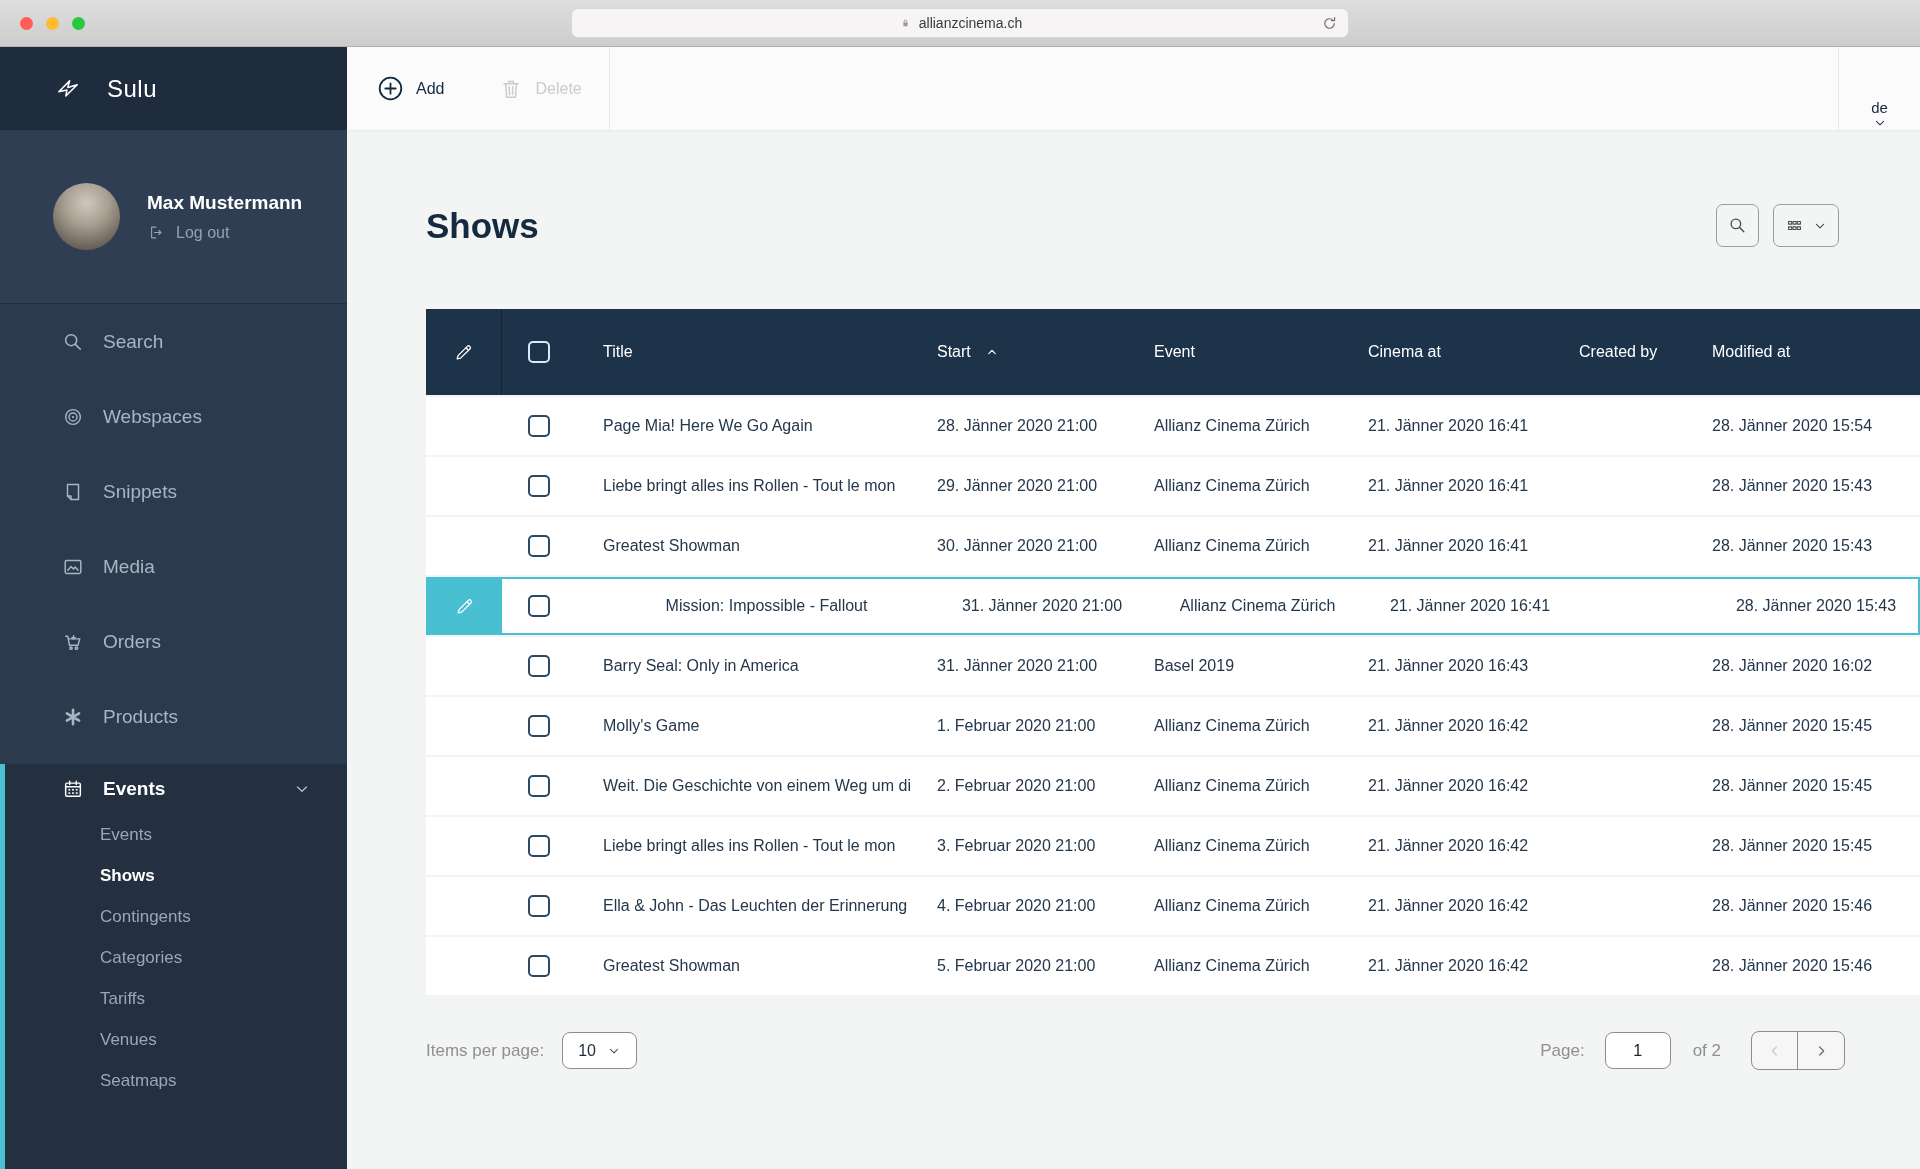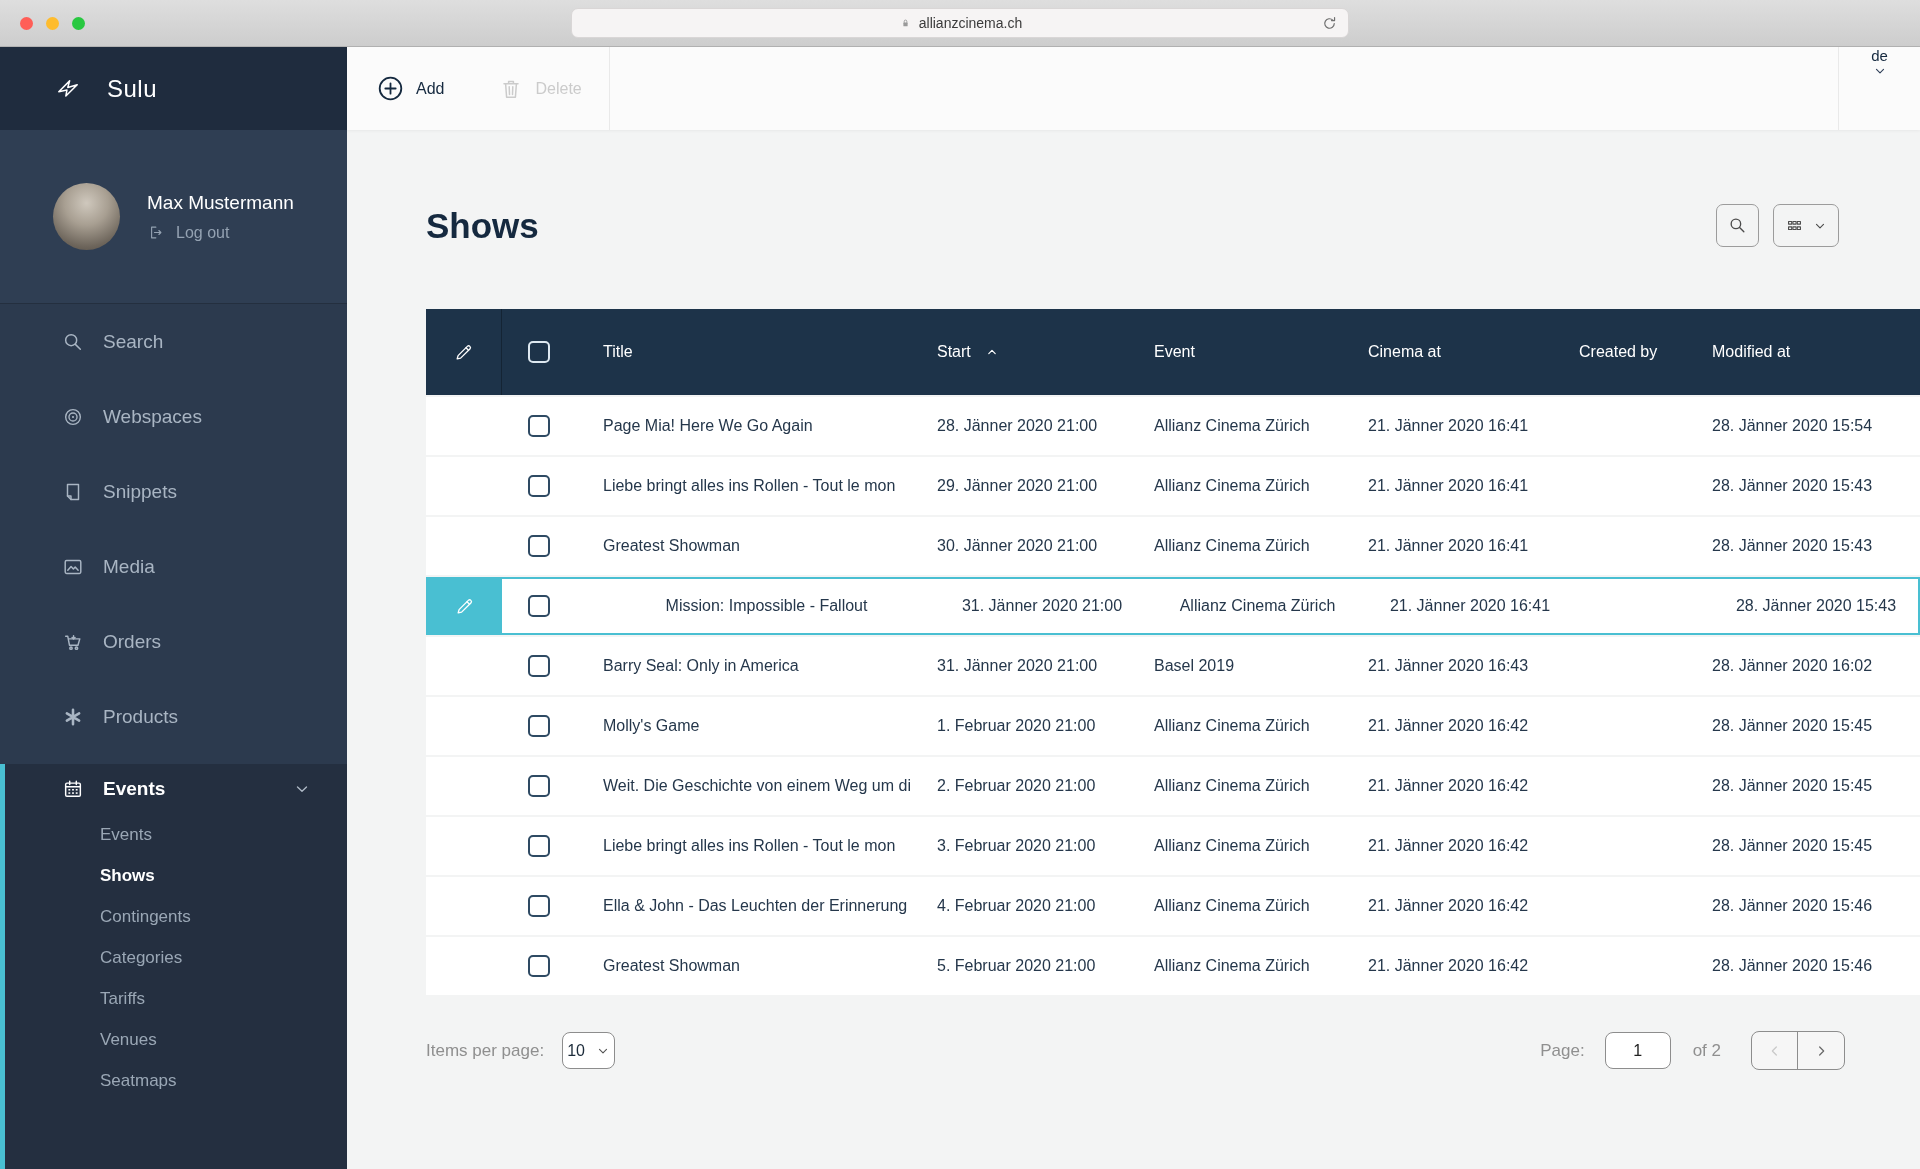--- a/index.html
+++ b/index.html
@@ -20,40 +20,40 @@
   
   .app{ display:flex; height:1122px; }
 
   
   .sidebar{ width:347px; flex-shrink:0; background:#2c3a4e; color:#a9b5c3; display:flex; flex-direction:column; overflow:hidden; }
   .logo{ height:83px; flex-shrink:0; background:#1f2c3e; display:flex; align-items:center; padding-left:55px; gap:26px; color:#fff; }
   .logo-text{ font-size:24px; letter-spacing:.5px; }
   .user{ height:173px; flex-shrink:0; background:#2f3e53; display:flex; align-items:center; padding-left:53px; gap:27px; }
   .avatar{ width:67px; height:67px; border-radius:50%; flex-shrink:0;
            background:radial-gradient(circle at 50% 30%, #cfc8bd 0%, #a89f92 38%, #6e665c 75%, #4c463f 100%); }
-  .user-name{ color:#fff; font-size:19px; margin-bottom:10px; }
+  .user-name{ color:#fff; font-size:19px; margin-bottom:10px;font-weight:bold; }
   .logout{ display:flex; align-items:center; gap:12px; color:#94a2b2; font-size:16px; cursor:pointer; }
   .nav{ padding-bottom:10px; border-top:1px solid rgba(0,0,0,.18); }
   .nav-item{ height:75px; display:flex; align-items:center; padding-left:61px; gap:18px; font-size:19px; cursor:pointer; }
   .nav-item .nav-ic{ width:24px; display:flex; justify-content:center; }
   .events-sec{ flex:1; background:#242f40; border-left:5px solid var(--accent); overflow:hidden; }
   .events-head{ height:50px; display:flex; align-items:center; padding-left:56px; gap:18px; color:#fff; font-size:19px; font-weight:bold; cursor:pointer; position:relative; }
   .events-head .chev{ position:absolute; right:36px; color:#aeb9c6; display:flex; }
   .sub-item{ height:41px; display:flex; align-items:center; padding-left:95px; font-size:17px; color:#9aa7b5; cursor:pointer; }
   .sub-item.active{ color:#fff; font-weight:bold; }
 
   
   .main{ flex:1; display:flex; flex-direction:column; min-width:0; }
   .toolbar{ height:83px; flex-shrink:0; background:#fbfbfb; display:flex; align-items:center; position:relative; box-shadow:0 1px 3px rgba(0,0,0,.05); }
   .tb-left{ width:263px; height:100%; border-right:1px solid #e9e9e9; display:flex; align-items:center; padding-left:30px; }
   .tb-btn{ display:flex; align-items:center; gap:12px; font-size:16px; color:var(--navy); cursor:pointer; background:none; border:none; font-family:inherit; }
   .tb-btn.disabled{ color:#cbcbcb; cursor:default; }
   .tb-btn.delete{ margin-left:55px; }
   .tb-right{ position:absolute; right:0; top:0; height:100%; width:82px; border-left:1px solid #e9e9e9;
-             display:flex; flex-direction:column; align-items:center; justify-content:flex-start; gap:0; color:var(--navy); cursor:pointer; }
+             display:flex; flex-direction:column; align-items:center; justify-content:flex-end; gap:0; color:var(--navy); cursor:pointer; }
   .tb-right .loc{ font-size:15px; }
   .tb-right .chev{ color:#31415a; display:flex; }
 
   .content{ flex:1; padding-left:79px; overflow:hidden; }
   .page-head{ margin-top:74px; margin-right:81px; display:flex; align-items:center; justify-content:space-between; }
   .page-title{ font-size:35px; font-weight:bold; color:var(--navy); }
   .head-actions{ display:flex; gap:14px; }
   .icon-btn{ height:43px; border:1px solid #9c9c9c; border-radius:7px; background:transparent; color:#4c4c4c;
              display:flex; align-items:center; justify-content:center; gap:9px; cursor:pointer; }
   .icon-btn.search{ width:43px; }
@@ -71,21 +71,21 @@
   .c-title{ padding-left:28px; } .c-start,.c-event,.c-created,.c-createdby,.c-modified{ padding-left:7px; }
   .cb{ width:22px; height:22px; border:2px solid #2e4a63; border-radius:5px; background:#fff; cursor:pointer; }
   .trow.head .cb{ border-color:#dde8f0; background:transparent; }
   .sort{ display:inline-flex; margin-left:10px; vertical-align:-2px; }
   .c-edit{ height:100%; display:flex; align-items:center; justify-content:center; }
   .trow.body.selected .c-edit{ background:var(--accent); color:#fff; cursor:pointer; }
   .head-label{ cursor:pointer; }
 
   
   .pager{ margin-top:36px; margin-right:75px; display:flex; align-items:center; color:#8f8f8f; font-size:17px; }
-  .ipp-select{ margin-left:18px; width:53px; height:37px; border:1px solid #8d8d8d; border-radius:8px; background:#fff;
+  .ipp-select{ margin-left:18px; width:75px; height:37px; border:1px solid #8d8d8d; border-radius:8px; background:#fff;
                display:flex; align-items:center; justify-content:center; gap:11px; color:#1c2b3a; font-size:16px; cursor:pointer; }
   .ipp-select .chev{ color:#555; display:flex; }
   .pager .spacer{ flex:1; }
   .page-input{ width:66px; height:37px; margin:0 22px 0 20px; border:1px solid #8d8d8d; border-radius:8px; background:#fff;
                text-align:center; font-size:16px; color:#222; font-family:inherit; }
   .pg-group{ display:flex; margin-left:30px; border:1px solid #8d8d8d; border-radius:8px; overflow:hidden; background:#f6f6f6; }
   .pg-btn{ width:46px; height:37px; display:flex; align-items:center; justify-content:center; background:none; border:none; cursor:pointer; }
   .pg-btn.prev{ border-right:1px solid #8d8d8d; color:#c8c8c8; }
   .pg-btn.next{ color:#666; }
 </style>

